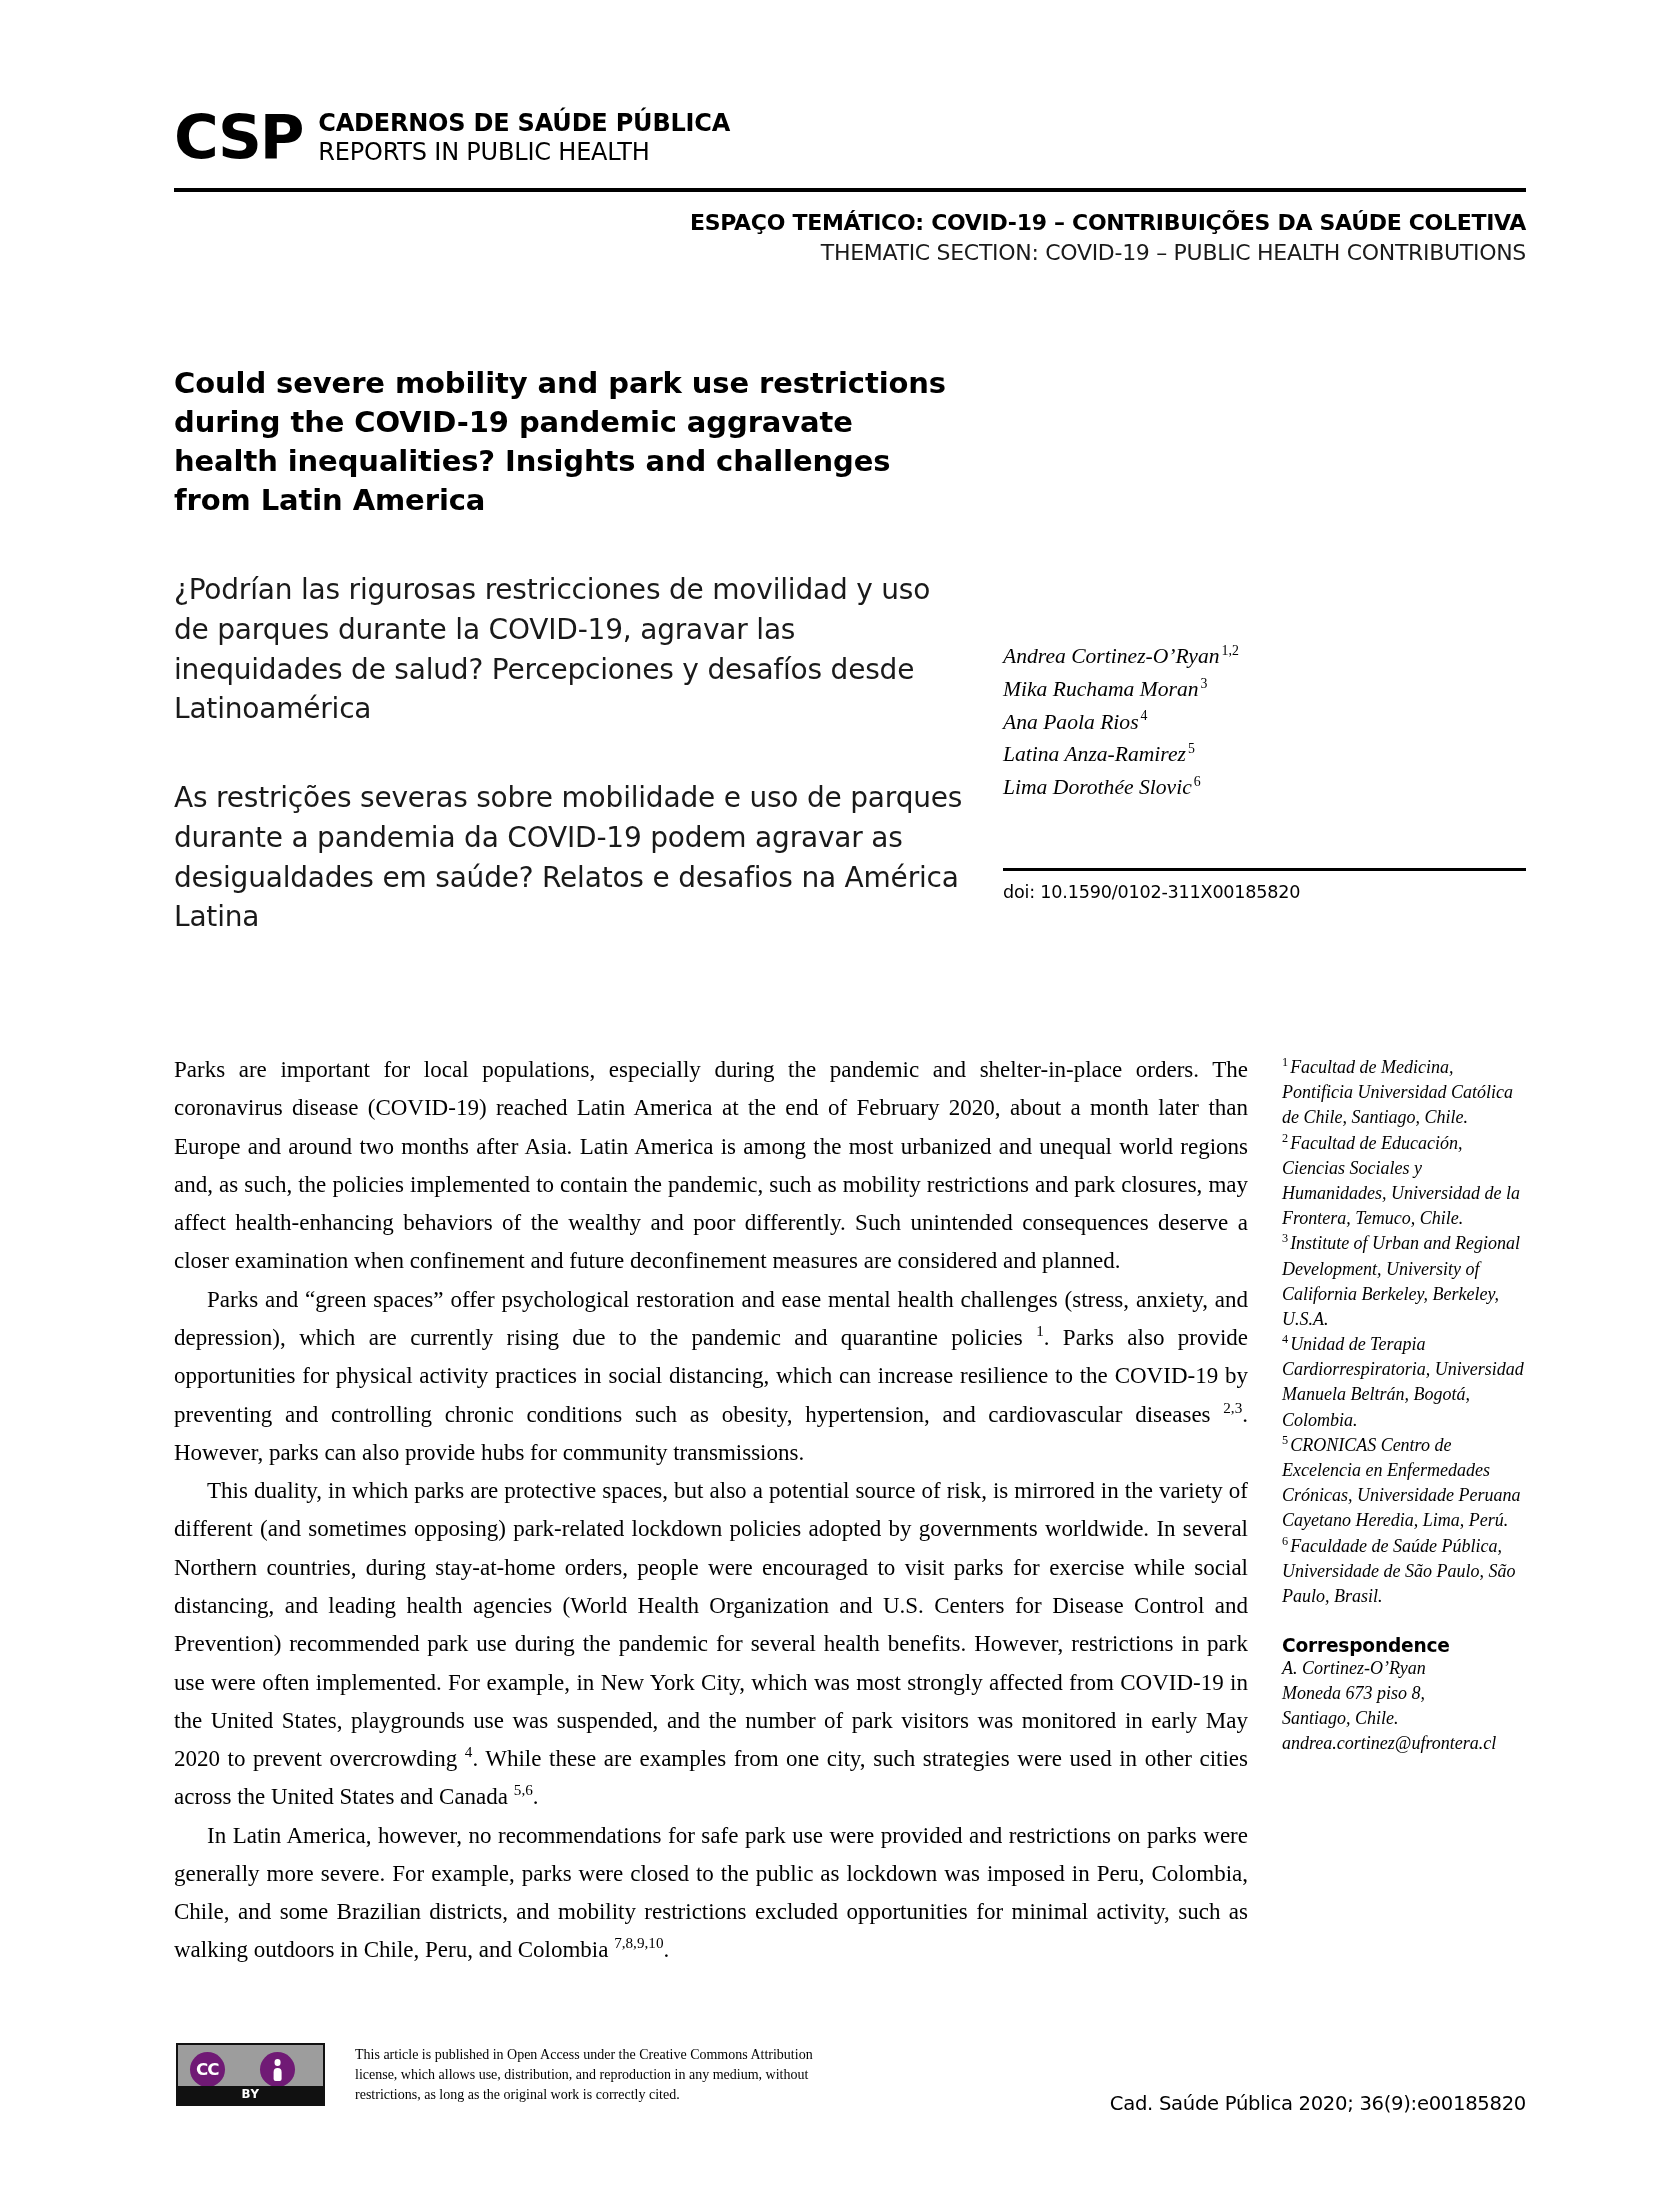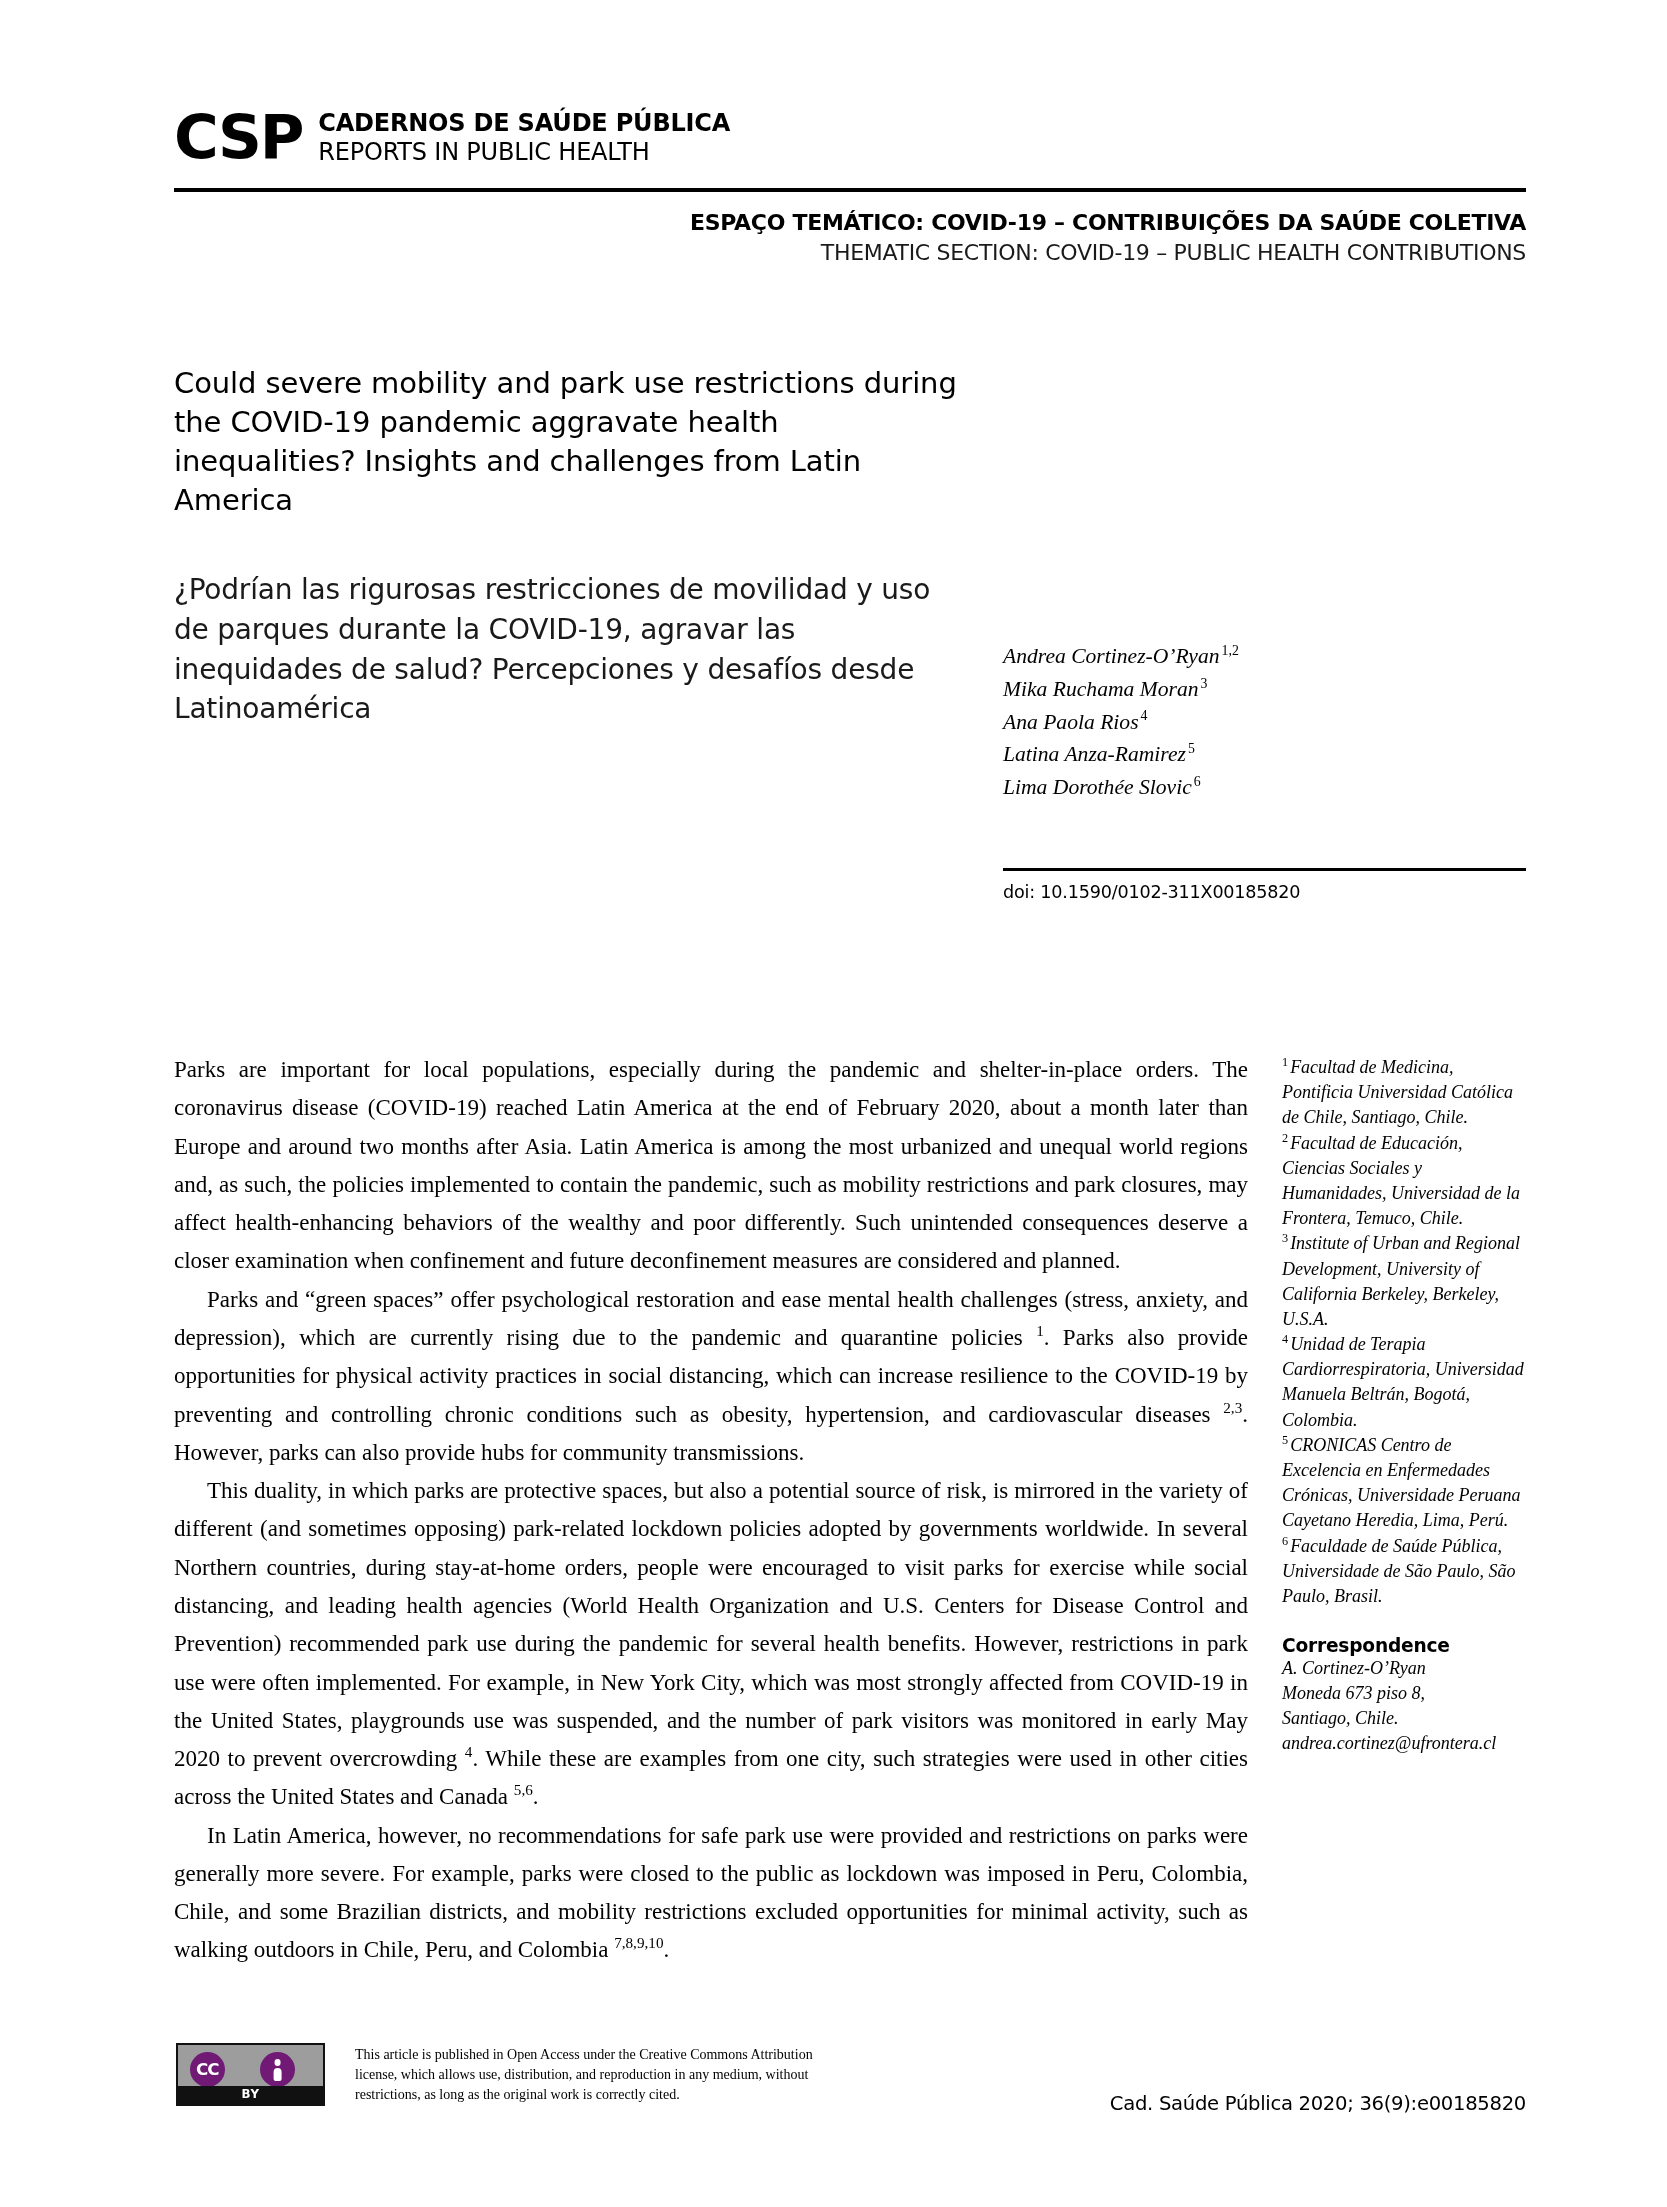--- a/index.html
+++ b/index.html
@@ -91,21 +91,21 @@
     color: #1a1a1a;
   }
 
   
   .title-en {
     position: absolute;
     left: 174px;
     top: 345px;
     width: 784px;
     font-family: "DejaVu Sans", sans-serif;
-    font-weight: normal;
+    font-weight: bold;
     font-size: 29px;
     line-height: 1.34;
     letter-spacing: -0.1px;
     color: #000;
   }
   .title-es {
     position: absolute;
     left: 174px;
     top: 547px;
     width: 794px;
@@ -350,20 +350,21 @@
   </div>
   <div class="rule-top"></div>
 
   <div class="thematic">
     <div class="thematic-pt">ESPAÇO TEMÁTICO: COVID-19 – CONTRIBUIÇÕES DA SAÚDE COLETIVA</div>
     <div class="thematic-en">THEMATIC SECTION: COVID-19 – PUBLIC HEALTH CONTRIBUTIONS</div>
   </div>
 
   <h1 class="title-en">Could severe mobility and park use restrictions during the COVID-19 pandemic aggravate health inequalities? Insights and challenges from Latin America</h1>
   <h2 class="title-es">¿Podrían las rigurosas restricciones de movilidad y uso de parques durante la COVID-19, agravar las inequidades de salud? Percepciones y desafíos desde Latinoamérica</h2>
+  <h2 class="title-pt">As restrições severas sobre mobilidade e uso de parques durante a pandemia da COVID-19 podem agravar as desigualdades em saúde? Relatos e desafios na América Latina</h2>
 
   <div class="authors">
     <div class="author"><span>Andrea Cortinez-O’Ryan</span><sup>1,2</sup></div>
     <div class="author"><span>Mika Ruchama Moran</span><sup>3</sup></div>
     <div class="author"><span>Ana Paola Rios</span><sup>4</sup></div>
     <div class="author"><span>Latina Anza-Ramirez</span><sup>5</sup></div>
     <div class="author"><span>Lima Dorothée Slovic</span><sup>6</sup></div>
   </div>
 
   <div class="rule-doi"></div>

